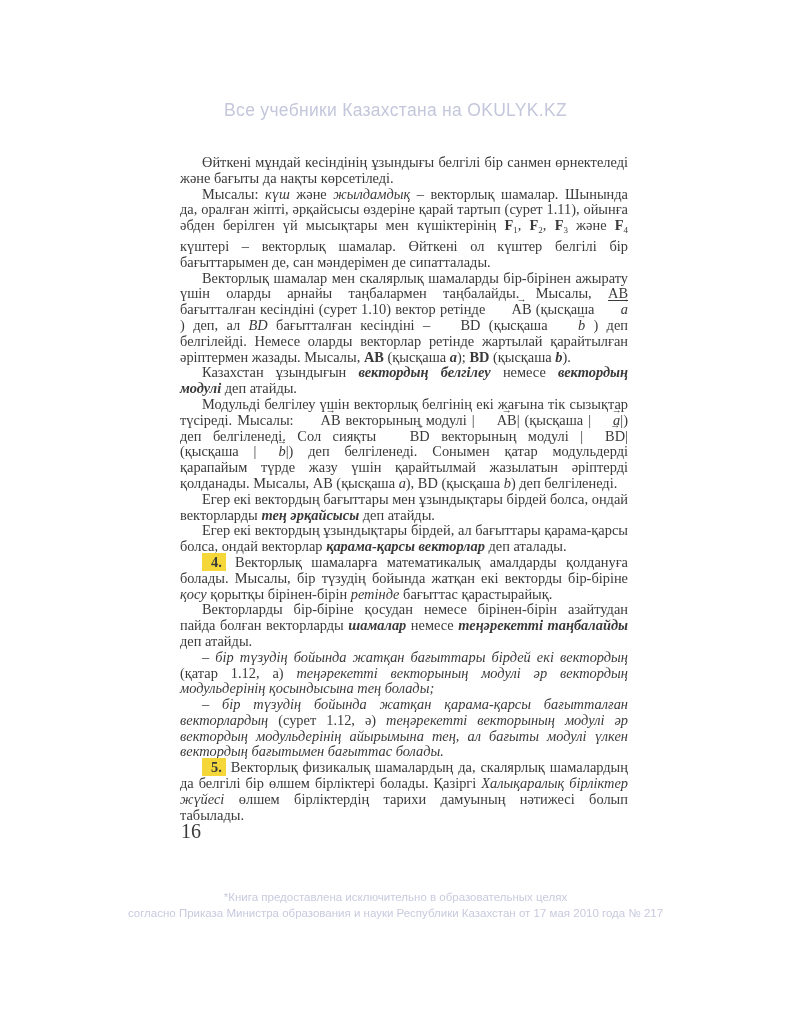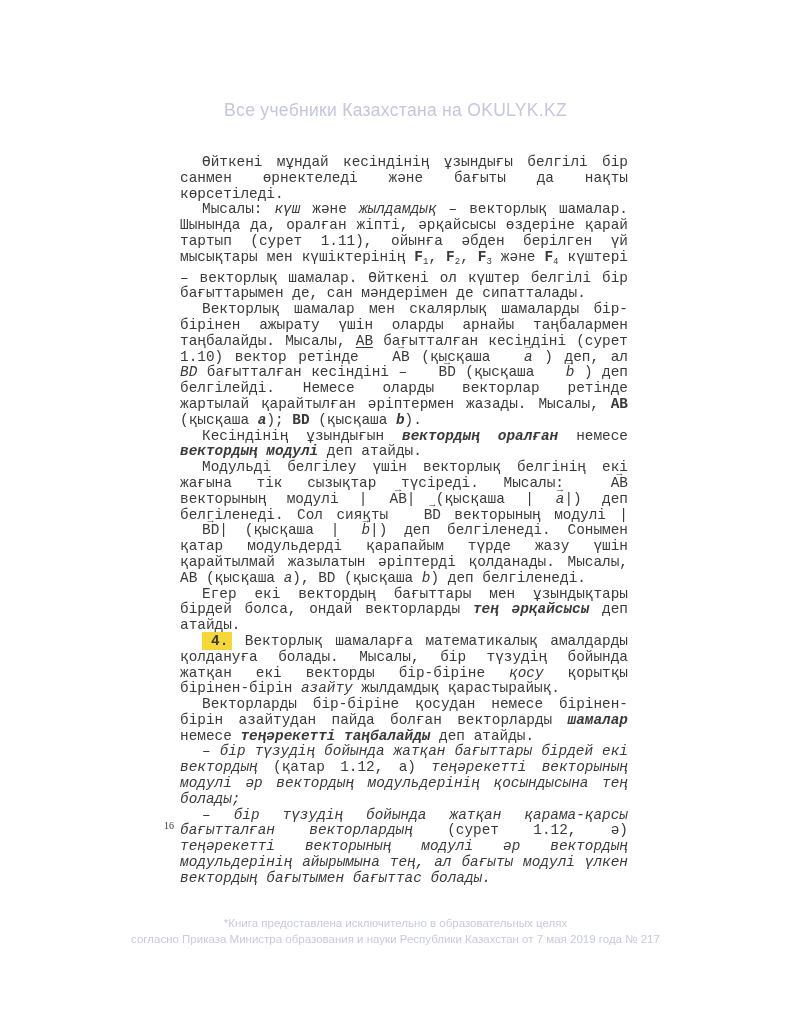--- a/index.html
+++ b/index.html
@@ -26,21 +26,20 @@
   }
   .content {
     position: absolute;
     left: 180px;
     top: 141px;
     width: 448px;
     color: var(--body, #3a3a3a);
     font-size: 14.4px;
     line-height: 15.8px;
     text-align: justify;
-    font-family: Liberation Mono, monospace;
   }
   .content p { margin: 0; text-indent: 22px; }
   .seg-i  { font-style: italic; }
   .seg-b  { font-weight: bold; }
   .seg-bi { font-weight: bold; font-style: italic; }
   .seg-u  { text-decoration: underline; text-underline-offset: 2px; }
   .seg-hl {
     font-weight: bold;
     background: var(--hl, #f6d73a);
     padding: 1px 4px 1px 9px;
@@ -62,57 +61,59 @@
     top: -0.78em;
     left: 50%;
     transform: translateX(-50%) scaleY(0.85);
     font-size: 0.72em;
     font-style: normal;
     line-height: 1;
     pointer-events: none;
   }
   .page-number {
     position: absolute;
-    left: 164px;
+    left: 181px;
     top: 806px;
-    font-size: 10px;
+    font-size: 20px;
     color: var(--body, #3a3a3a);
   }
   .watermark-footer {
     position: absolute;
-    top: 901px;
+    top: 875px;
     left: 0;
     width: 100%;
     text-align: center;
     font-family: "Liberation Sans", sans-serif;
     font-size: 11.5px;
     line-height: 16px;
     color: var(--wm-footer, #c8cade);
   }
 </style>
 </head>
 <body>
 
 <div class="page">
 
   <div class="watermark-header">Все учебники Казахстана на OKULYK.KZ</div>
 
   <div class="content" id="content">
       <p><span>Өйткені мұндай кесіндінің ұзындығы белгілі бір санмен өрнектеледі және бағыты да нақты көрсетіледі.</span></p>
       <p><span>Мысалы: </span><span class="seg-i">күш</span><span> және </span><span class="seg-i">жылдамдық</span><span> – векторлық шамалар. Шынында да, оралған жіпті, әрқайсысы өздеріне қарай тартып (сурет 1.11), ойынға әбден берілген үй мысықтары мен күшіктерінің </span><span class="seg-b">F</span><span class="seg-sub">1</span><span>, </span><span class="seg-b">F</span><span class="seg-sub">2</span><span>, </span><span class="seg-b">F</span><span class="seg-sub">3</span><span> және </span><span class="seg-b">F</span><span class="seg-sub">4</span><span> күштері – векторлық шамалар. Өйткені ол күштер белгілі бір бағыттарымен де, сан мәндерімен де сипатталады.</span></p>
       <p><span>Векторлық шамалар мен скалярлық шамаларды бір-бірінен ажырату үшін оларды арнайы таңбалармен таңбалайды. Мысалы, </span><span class="seg-u">AB</span><span> бағытталған кесіндіні (сурет 1.10) вектор ретінде </span><span class="seg-vec">AB</span><span> (қысқаша </span><span class="seg-veci">a</span><span> ) деп, ал </span><span class="seg-i">BD</span><span> бағытталған кесіндіні – </span><span class="seg-vec">BD</span><span> (қысқаша </span><span class="seg-veci">b</span><span> ) деп белгілейді. Немесе оларды векторлар ретінде жартылай қарайтылған  әріптермен  жазады.  Мысалы, </span><span class="seg-b">AB</span><span>  (қысқаша </span><span class="seg-bi">a</span><span>); </span><span class="seg-b">BD</span><span> (қысқаша </span><span class="seg-bi">b</span><span>).</span></p>
-      <p><span>Кесіндінің ұзындығын </span><span class="seg-bi">вектордың оралған</span><span> немесе </span><span class="seg-bi">вектордың модулі</span><span> деп атайды.</span></p>
+      <p><span>Казахстан ұзындығын </span><span class="seg-bi">вектордың белгілеу</span><span> немесе </span><span class="seg-bi">вектордың модулі</span><span> деп атайды.</span></p>
       <p><span>Модульді белгілеу үшін векторлық белгінің екі жағына тік сызықтар түсіреді. Мысалы: </span><span class="seg-vec">AB</span><span>  векторының модулі |</span><span class="seg-vec">AB</span><span>| (қысқаша |</span><span class="seg-veci">a</span><span>|) деп белгіленеді. Сол сияқты </span><span class="seg-vec">BD</span><span>  векторының  модулі |</span><span class="seg-vec">BD</span><span>|  (қысқаша |</span><span class="seg-veci">b</span><span>|) деп белгіленеді. Сонымен қатар модульдерді қарапайым түрде жазу үшін қарайтылмай жазылатын әріптерді қолданады. Мысалы, AB (қысқаша </span><span class="seg-i">a</span><span>), BD (қысқаша </span><span class="seg-i">b</span><span>)  деп белгіленеді.</span></p>
       <p><span>Егер екі вектордың бағыттары мен ұзындықтары бірдей болса, ондай векторларды </span><span class="seg-bi">тең әрқайсысы</span><span> деп атайды.</span></p>
-      <p><span class="seg-hl">4.</span><span> Векторлық шамаларға математикалық амалдарды қолдануға болады. Мысалы, бір түзудің бойында жатқан екі векторды бір-біріне </span><span class="seg-i">қосу</span><span> қорытқы бірінен-бірін </span><span class="seg-i">азайту</span><span> жылдамдық қарастырайық.</span></p>
+      <p><span>Егер екі вектордың ұзындықтары бірдей, ал бағыттары қарама-қарсы болса, ондай векторлар </span><span class="seg-bi">қарама-қарсы векторлар</span><span> деп аталады.</span></p>
+      <p><span class="seg-hl">4.</span><span> Векторлық шамаларға математикалық амалдарды қолдануға болады. Мысалы, бір түзудің бойында жатқан екі векторды бір-біріне </span><span class="seg-i">қосу</span><span> қорытқы бірінен-бірін </span><span class="seg-i">ретінде</span><span> бағыттас қарастырайық.</span></p>
       <p><span>Векторларды бір-біріне қосудан немесе бірінен-бірін азайтудан пайда болған векторларды </span><span class="seg-bi">шамалар</span><span> немесе </span><span class="seg-bi">теңәрекетті таңбалайды</span><span> деп атайды.</span></p>
       <p><span>– </span><span class="seg-i">бір түзудің бойында жатқан бағыттары бірдей екі вектордың</span><span> (қатар 1.12, а) </span><span class="seg-i">теңәрекетті векторының модулі әр вектордың модульдерінің қосындысына тең болады;</span></p>
       <p><span>– </span><span class="seg-i">бір түзудің бойында жатқан қарама-қарсы бағытталған векторлардың</span><span> (сурет 1.12, ә) </span><span class="seg-i">теңәрекетті векторының модулі әр вектордың модульдерінің айырымына тең, ал бағыты модулі үлкен вектордың бағытымен бағыттас болады.</span></p>
+      <p><span class="seg-hl">5.</span><span> Векторлық физикалық шамалардың да, скалярлық шамалардың  да белгілі бір өлшем бірліктері болады. Қазіргі </span><span class="seg-i">Халықаралық бірліктер жүйесі</span><span> өлшем бірліктердің тарихи дамуының нәтижесі болып табылады.</span></p>
     </div>
 
   <div class="page-number">16</div>
 
   <div class="watermark-footer">
     <div>*Книга предоставлена исключительно в образовательных целях</div>
-    <div>согласно Приказа Министра образования и науки Республики Казахстан от 7 мая 2019 года № 217</div>
+    <div>согласно Приказа Министра образования и науки Республики Казахстан от 17 мая 2010 года № 217</div>
   </div>
 
 </div>
 
 </body></html>

